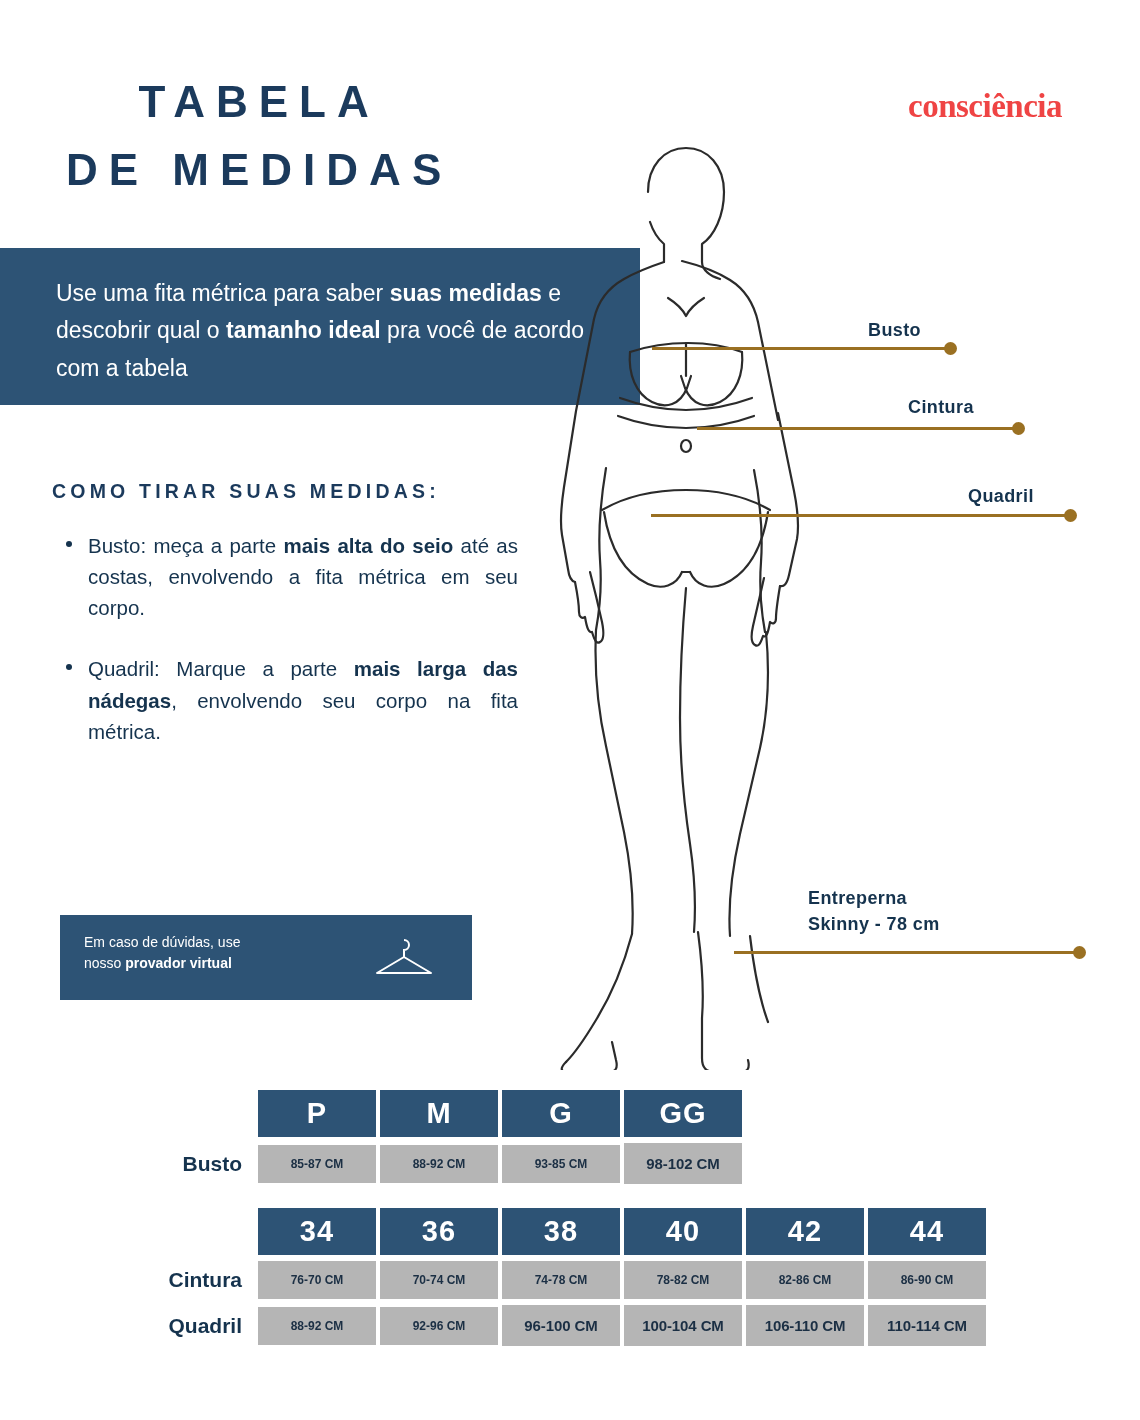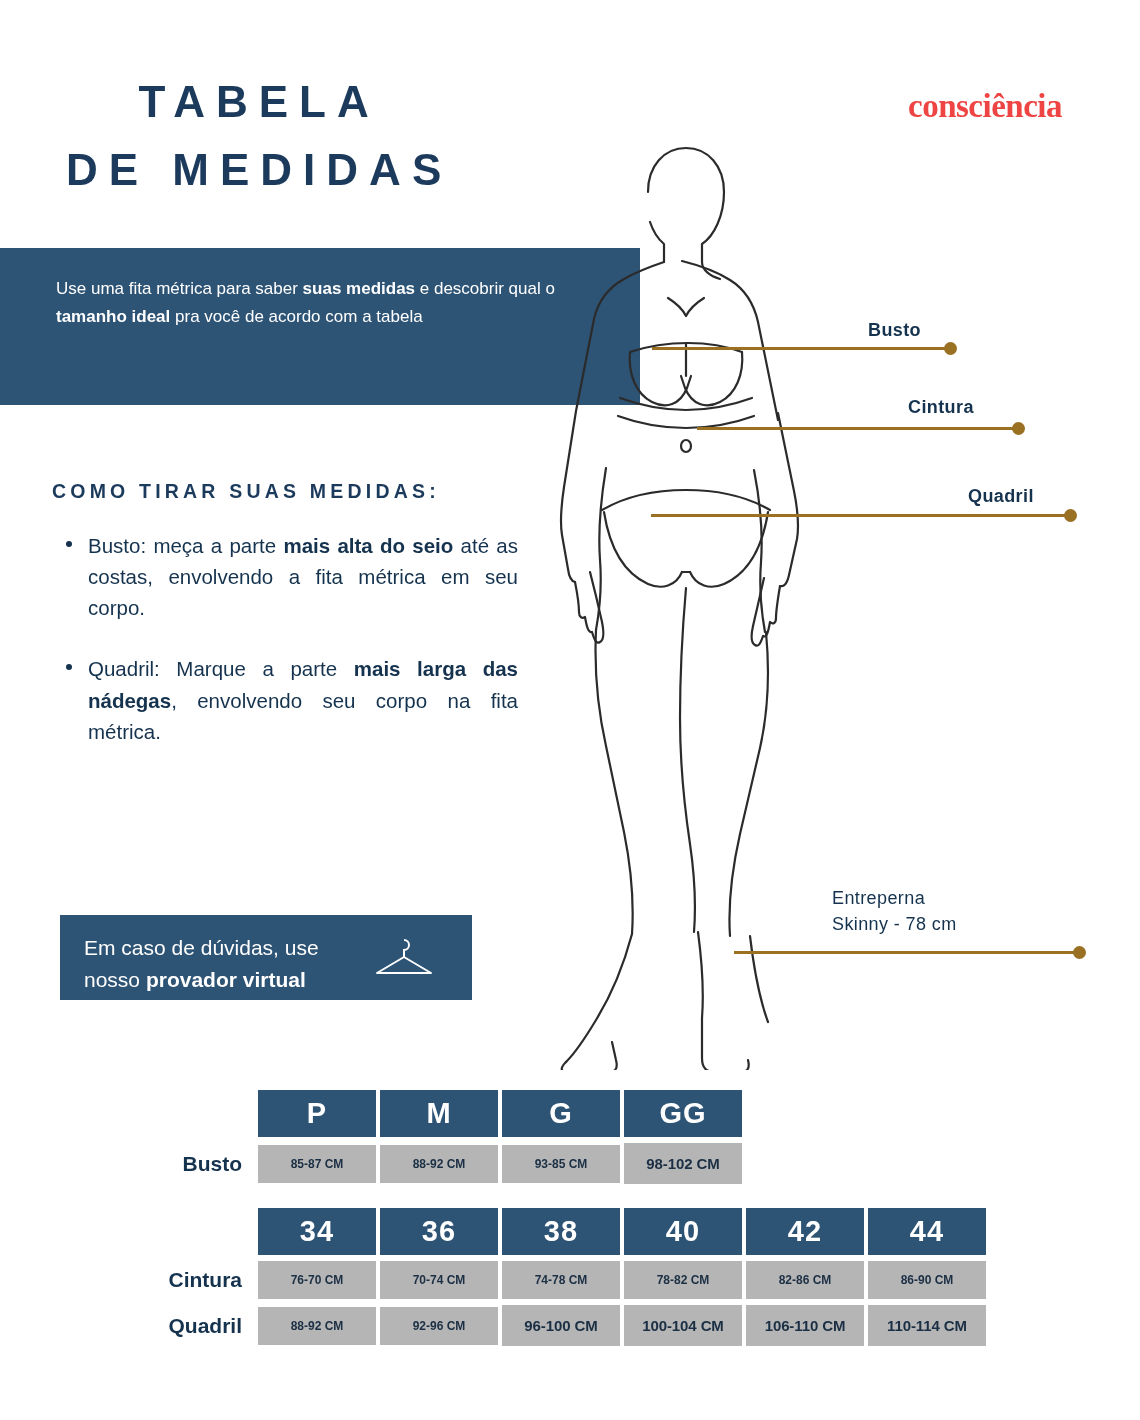--- a/index.html
+++ b/index.html
@@ -39,21 +39,21 @@
   }
 
   
   .intro-box {
     position: absolute;
     left: 0; top: 248px;
     width: 640px; height: 157px;
     background: #2d5375;
     color: #ffffff;
     padding: 27px 56px 0 56px;
-    font-size: 17px;
+    font-size: 23px;
     line-height: 1.62;
   }
   .intro-box b { font-weight: bold; }
 
   
   .howto-title {
     position: absolute;
     left: 52px; top: 480px;
     font-size: 19.5px;
     font-weight: bold;
@@ -86,21 +86,21 @@
   }
   .bullet b { font-weight: bold; }
 
   
   .provador {
     position: absolute;
     left: 60px; top: 915px;
     width: 412px; height: 85px;
     background: #2d5375;
     color: #fff;
-    font-size: 21px;
+    font-size: 14px;
     line-height: 1.5;
     padding: 17px 0 0 24px;
   }
   .provador b { font-weight: bold; }
   .hanger {
     position: absolute;
     right: 36px; top: 21px;
     width: 64px; height: 44px;
   }
 
@@ -117,23 +117,23 @@
     font-size: 18px;
     font-weight: bold;
     color: #15334e;
     letter-spacing: 0.4px;
     white-space: nowrap;
   }
   .lbl-busto   { left: 868px; top: 320px; }
   .lbl-cintura { left: 908px; top: 397px; }
   .lbl-quadril { left: 968px; top: 486px; }
   .lbl-entreperna {
-    left: 832px; top: 885px;
+    left: 808px; top: 885px;
     line-height: 1.45;
-    font-weight: normal;
+    font-weight: bold;
   }
 
   .line {
     position: absolute;
     height: 3px;
     background: #9a7022;
   }
   .dot {
     position: absolute;
     width: 13px; height: 13px;

